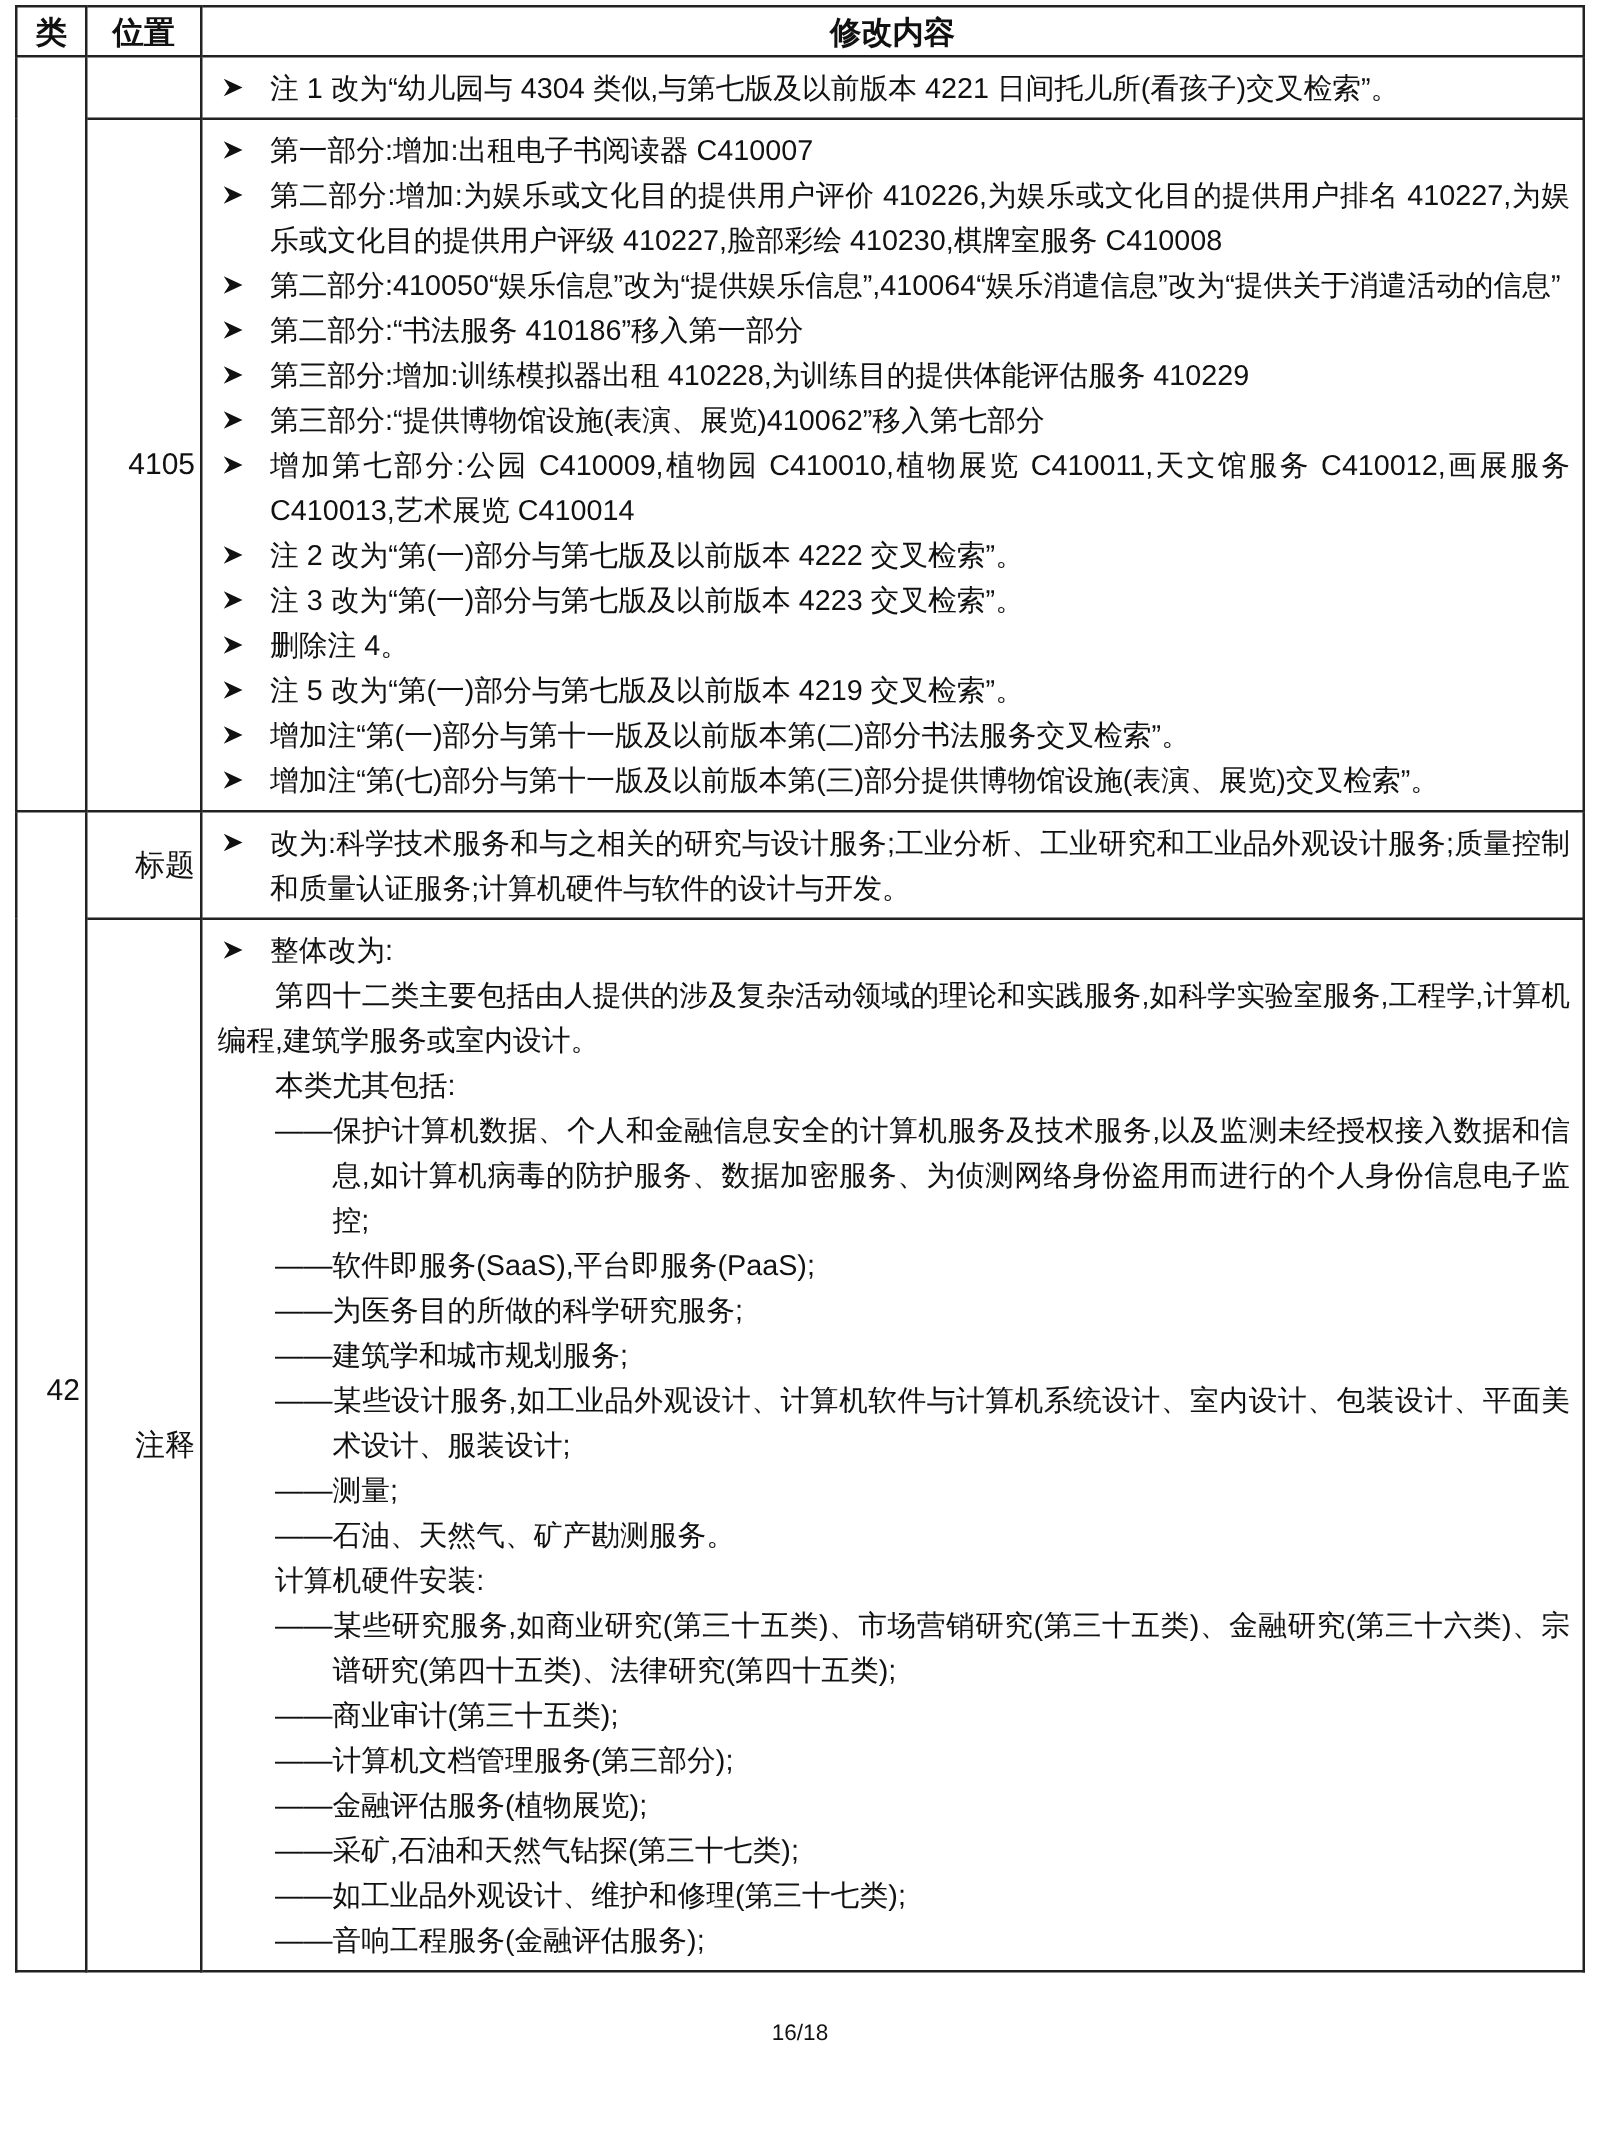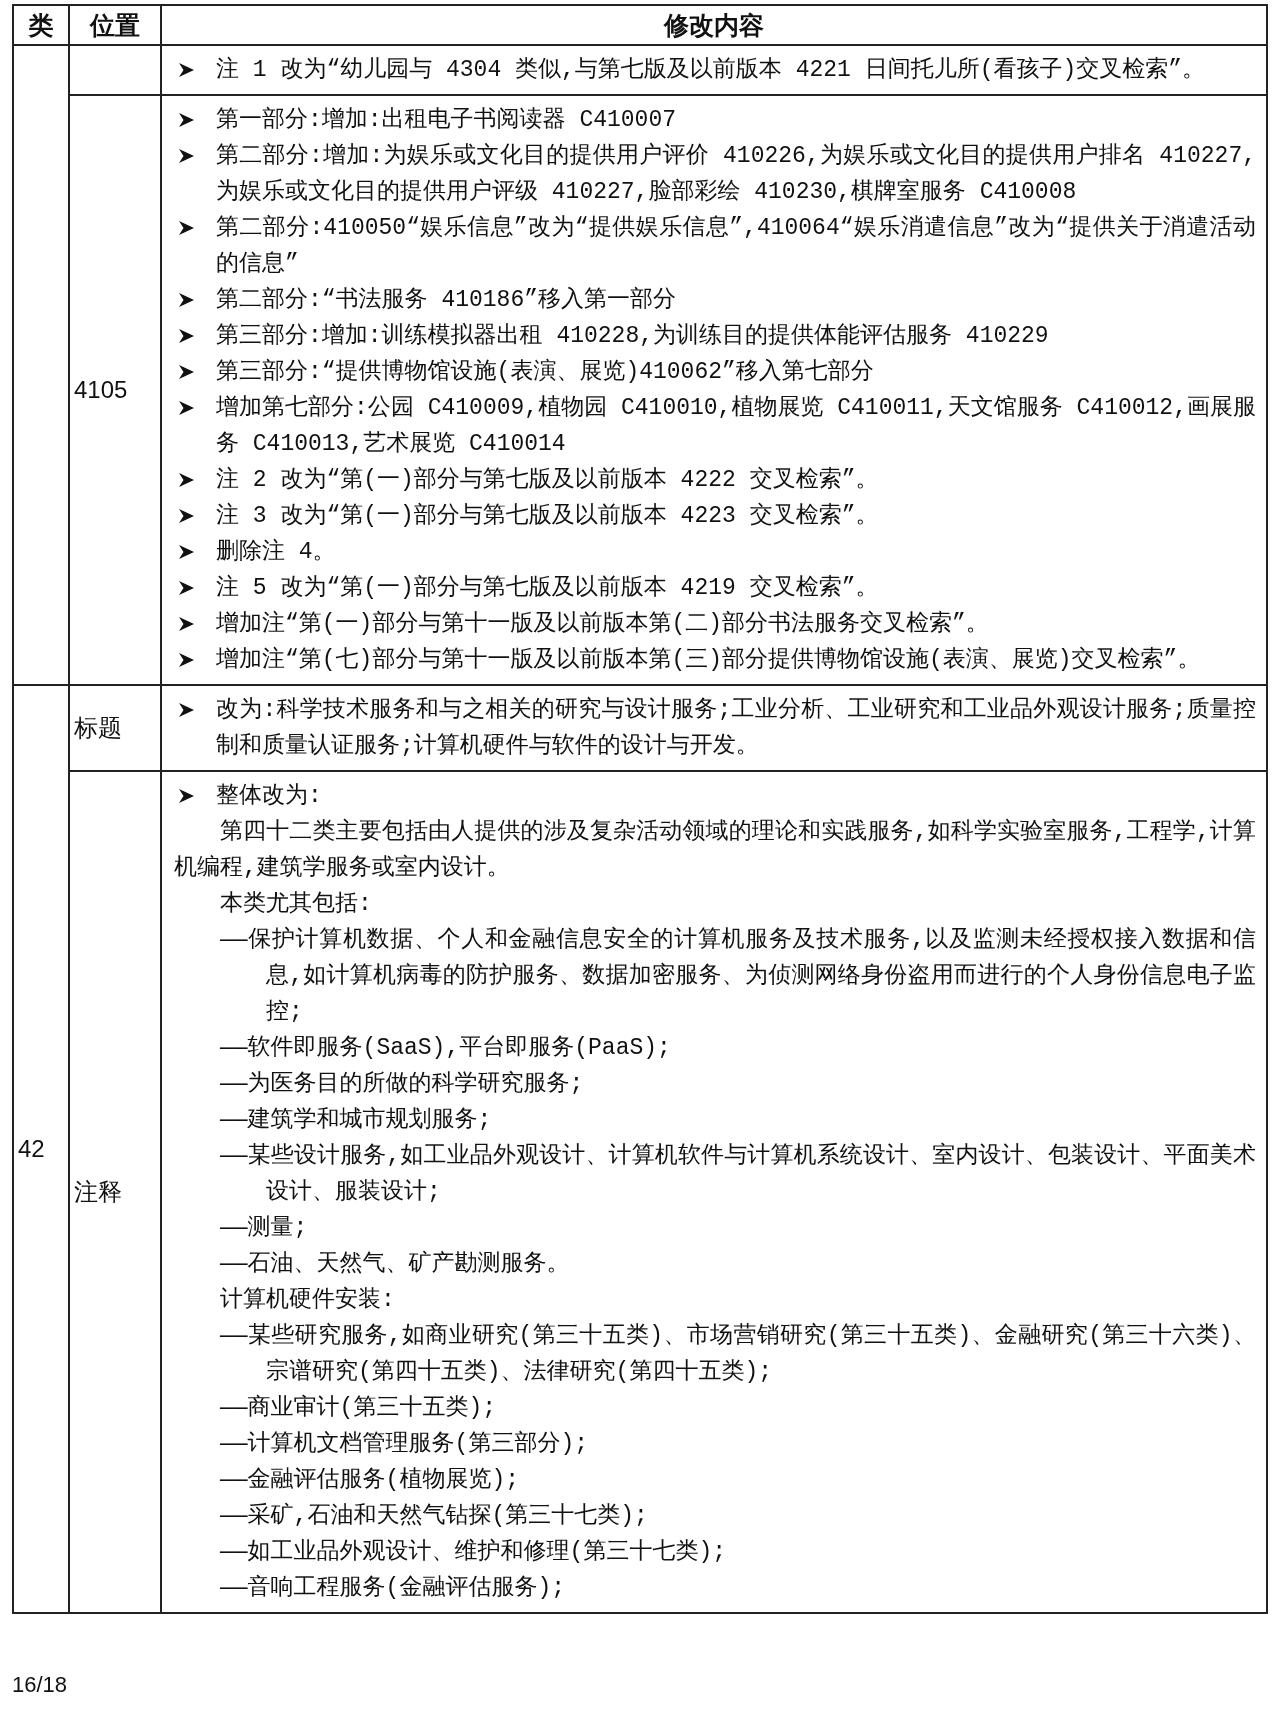--- a/index.html
+++ b/index.html
@@ -20,45 +20,45 @@
     vertical-align:middle;
     box-sizing:border-box;
   }
   col.c-class{width:56px;}
   col.c-pos{width:92px;}
   th.hdr{
     font-size:25px;font-weight:bold;text-align:center;
     height:40px;padding:2px 4px;background:#fff;
   }
   td.class-cell,td.pos-cell{
-    text-align:left;font-size:24px;padding:2px 4px;margin-top:16px;
+    text-align:right;font-size:24px;padding:2px 4px;margin-top:16px;
   }
   td.content-cell{
     padding:6px 10px 6px 12px;
     font-size:23px;
     vertical-align:top;
-    font-family:Liberation Mono, monospace;
   }
   .ln{
     line-height:36px;
     text-align:justify;
     position:relative;
   }
   .ln.bullet{padding-left:42px;}
   .ln.bullet .arrow{
     position:absolute;left:4px;top:10px;
     width:18px;height:16px;display:inline-block;
   }
   .ln.bullet .arrow svg{display:block;}
   .ln.indent{text-indent:46px;}
   .ln.head{text-indent:46px;}
   .ln.dash{margin-left:92px;text-indent:-46px;}
   .footer{
-    margin-top:58px;
-    font-size:22px;
+    text-align:center;
+    margin-top:38px;
+    font-size:18px;
   }
 </style>
 </head>
 <body>
 
 <div class="page">
   <table class="doc">
     <colgroup>
       <col class="c-class">
         <col class="c-pos">

